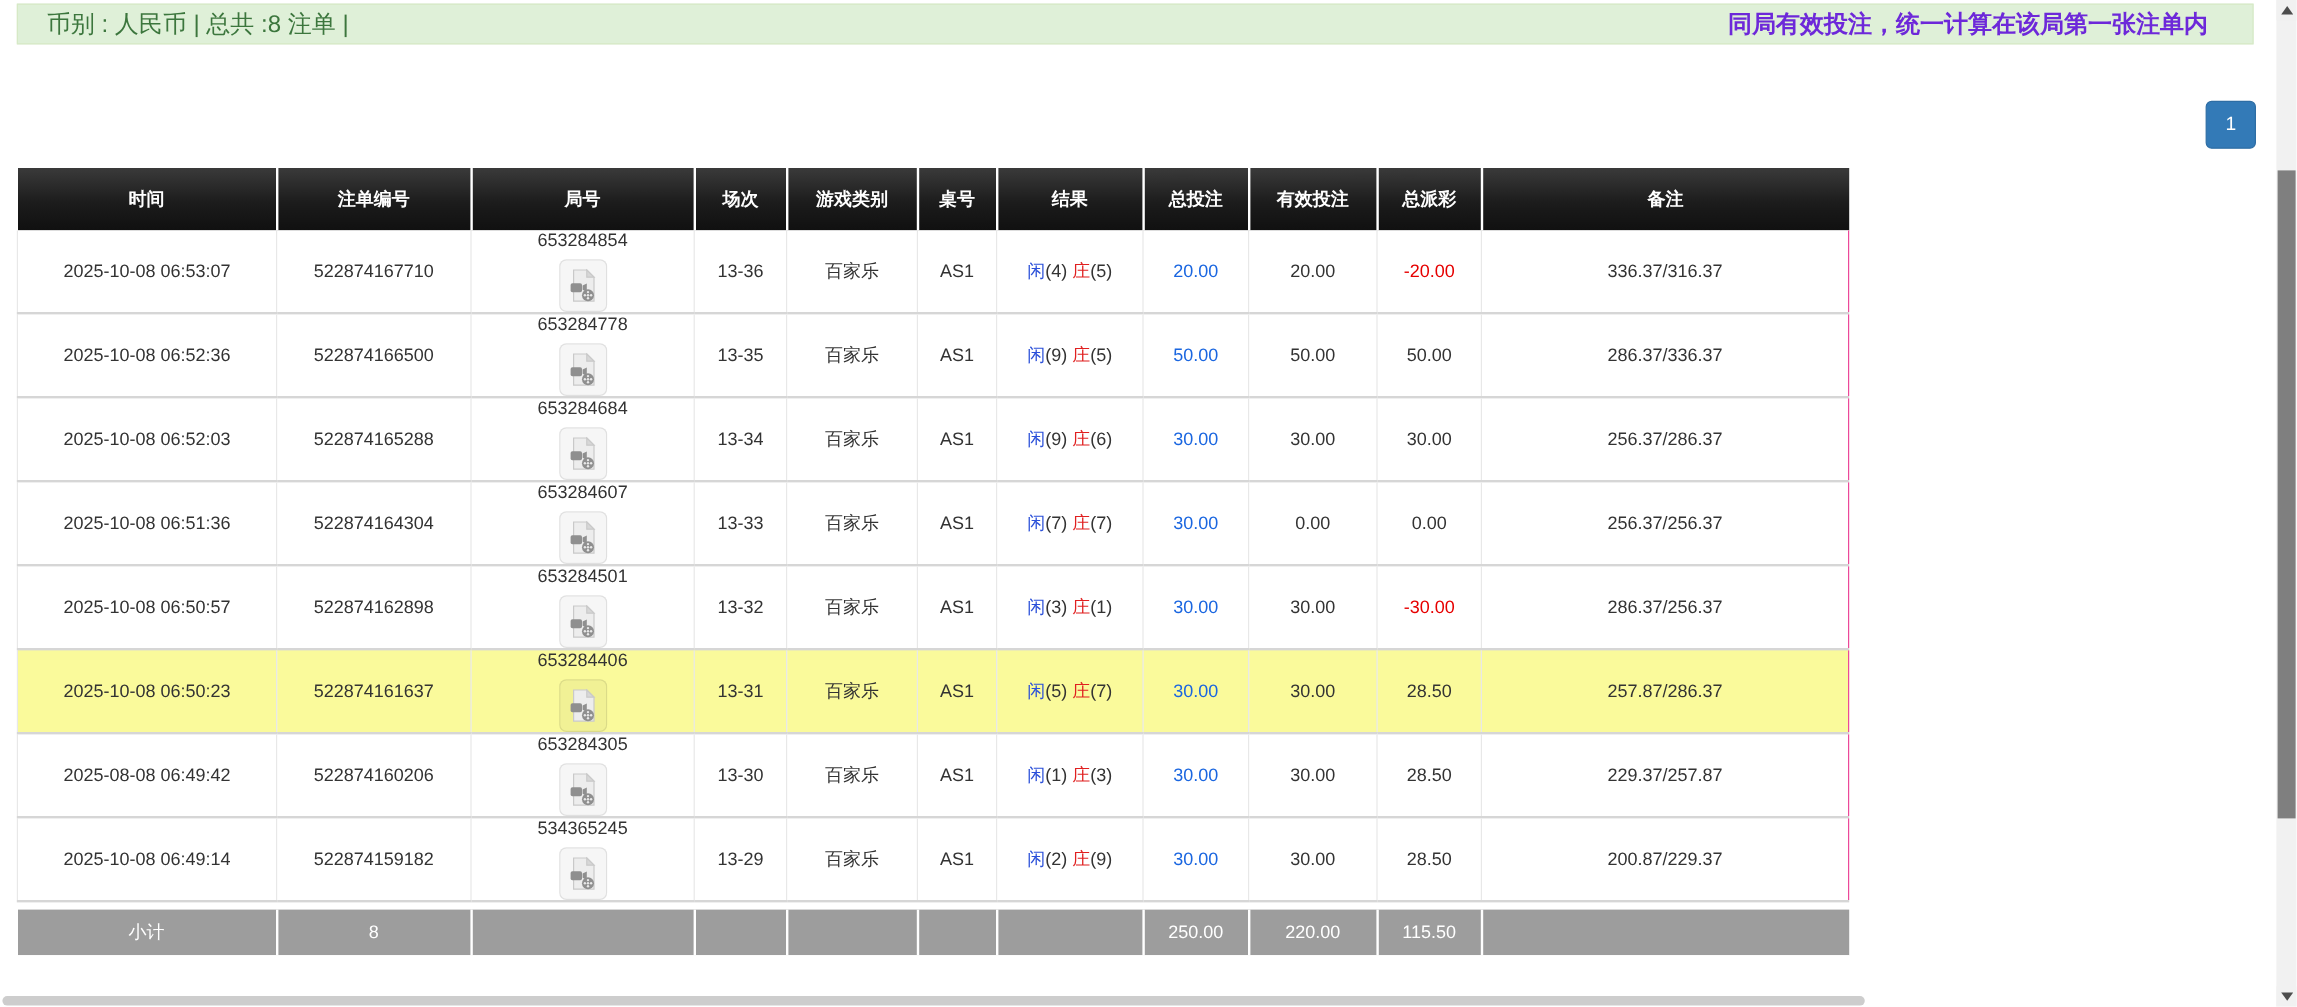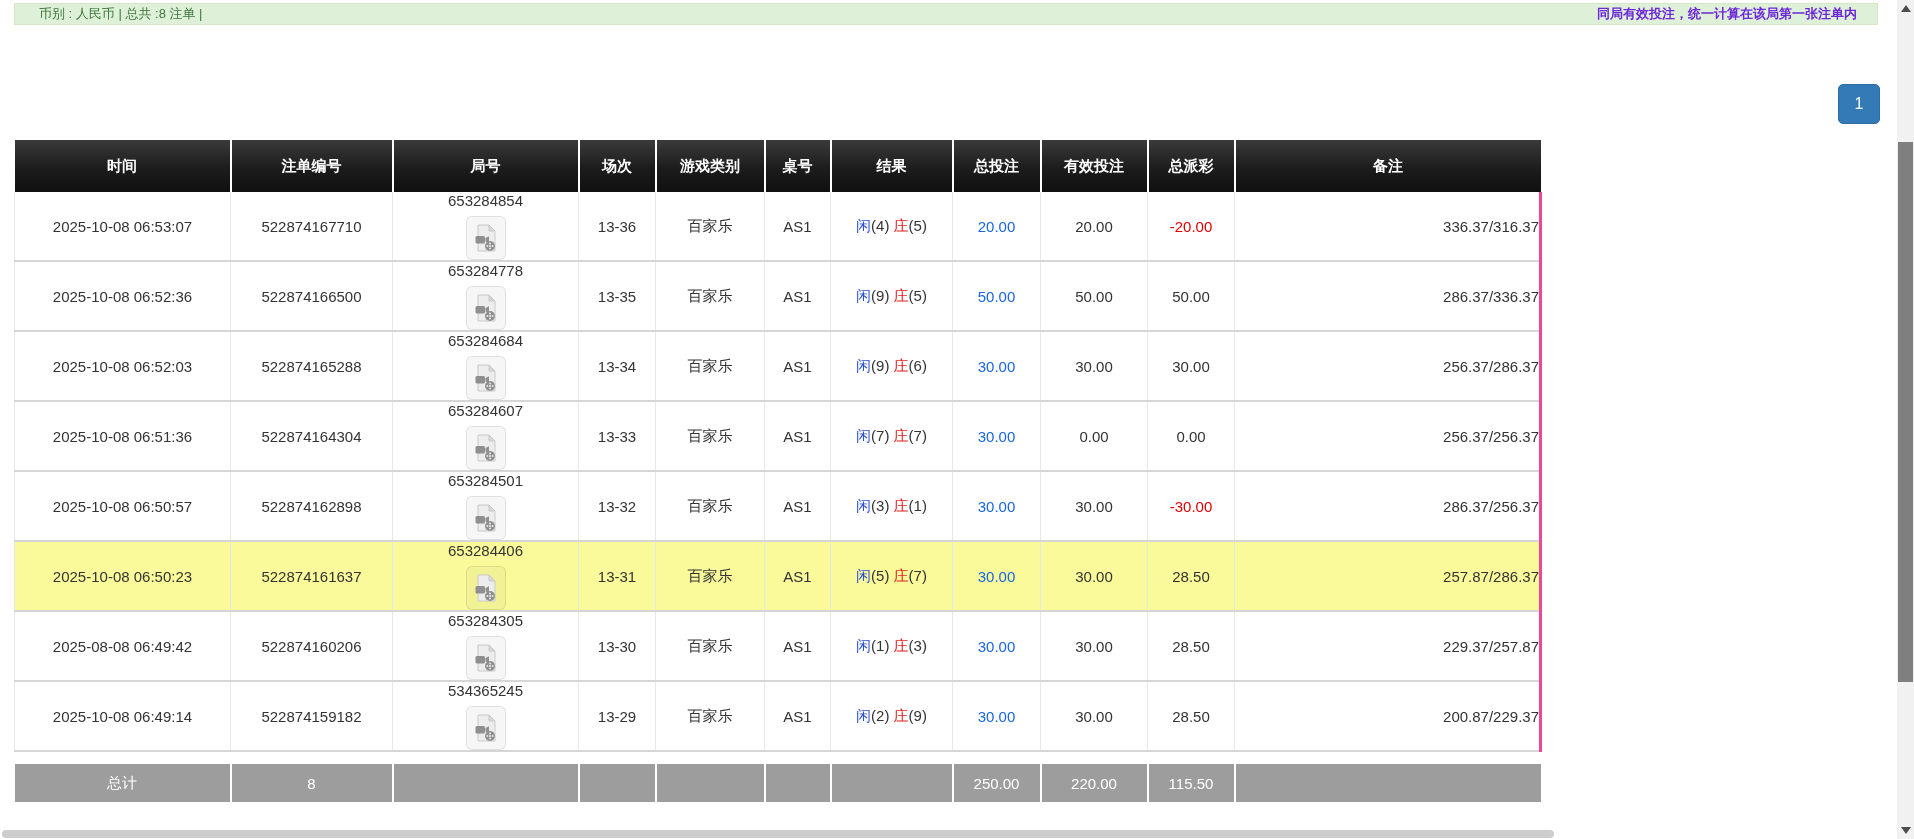--- a/index.html
+++ b/index.html
@@ -1,37 +1,37 @@
 <!DOCTYPE html>
 <html><head>
 <meta charset="utf-8">
 <style>
   html,body{margin:0;padding:0;background:#fff;}
   .page{position:relative;width:1914px;height:839px;background:#fff;overflow:hidden;
         font-family:"Liberation Sans","DejaVu Sans",sans-serif;color:#333;}
   
-  .topbar{position:absolute;left:14px;top:3px;width:1864px;height:22px;box-sizing:border-box;
+  .topbar{position:absolute;left:14px;top:3px;width:1864px;height:34px;box-sizing:border-box;
           background:#dff0d8;border:1px solid #d6e9c6;display:flex;align-items:center;
-          padding:0 20px 0 24px;font-size:13px;}
+          padding:0 37px 0 24px;font-size:20px;}
   .topbar .summary{color:#3c763d;}
   .topbar .notice{margin-left:auto;color:#6d28d9;font-weight:bold;}
   
   .pager{position:absolute;left:1838px;top:84px;}
   .page-btn{width:42px;height:40px;background:#337ab7;border:1px solid #2e6da4;border-radius:5px;
             color:#fff;font-size:16px;font-family:inherit;cursor:pointer;}
   
   table.bets{position:absolute;left:14px;top:140px;width:1526px;border-collapse:collapse;
              table-layout:fixed;font-size:15px;}
   table.bets th{background:linear-gradient(180deg,#3a3a3a 0%,#1c1c1c 55%,#101010 100%);
                 color:#fff;font-weight:bold;height:52px;border-right:2px solid #fff;padding:0;}
   table.bets th:last-child{border-right:none;margin-left:32px;}
   table.bets tbody td{height:67px;text-align:center;background:#fff;
                       border-bottom:2px solid #d6d6d6;border-right:1px solid #e8e8e8;padding:0;}
   table.bets tbody td:first-child{border-left:1px solid #e8e8e8;margin-top:28px;}
-  table.bets tbody td:last-child{border-right:3px solid #ec4899;text-align:right;}
+  table.bets tbody td:last-child{border-right:1px solid #ec4899;}
   table.bets tbody tr.hl td{background:#fafa9b;}
   th,td{text-align:center;}
   .blue{color:#1a66e0;}
   .neg{color:#e60000;}
   .p-label{color:#2b50d9;}
   .b-label{color:#e02020;}
   .round-wrap{display:inline-flex;align-items:center;gap:7px;flex-direction:column;}
   .vbtn{display:inline-flex;align-items:center;justify-content:center;width:38px;height:42px;
         border-radius:6px;background:rgba(0,0,0,0.035);border:1px solid rgba(0,0,0,0.09);cursor:pointer;}
   
@@ -365,36 +365,36 @@
     <td class="blue">30.00</td>
     <td>30.00</td>
     <td>28.50</td>
     <td>200.87/229.37</td>
   </tr>
       </tbody>
     <tfoot>
       <tr class="spacer">
           <td colspan="11"></td>
         </tr>
-      <tr class="spacer">
-          <td colspan="11"></td>
-        </tr>
       <tr>
-        <td>总计</td>
+        <td>小计</td>
         <td>8</td>
         <td></td>
           <td></td>
         <td></td>
           <td></td>
         <td></td>
         <td>250.00</td>
         <td>220.00</td>
         <td>115.50</td>
         <td></td>
       </tr>
+      <tr class="spacer">
+          <td colspan="11"></td>
+        </tr>
     </tfoot>
   </table>
 
   <div class="vscroll">
     <div class="sb-btn up">
       <span class="tri-up"></span>
     </div>
     <div class="vthumb"></div>
     <div class="sb-btn down">
       <span class="tri-down"></span>

